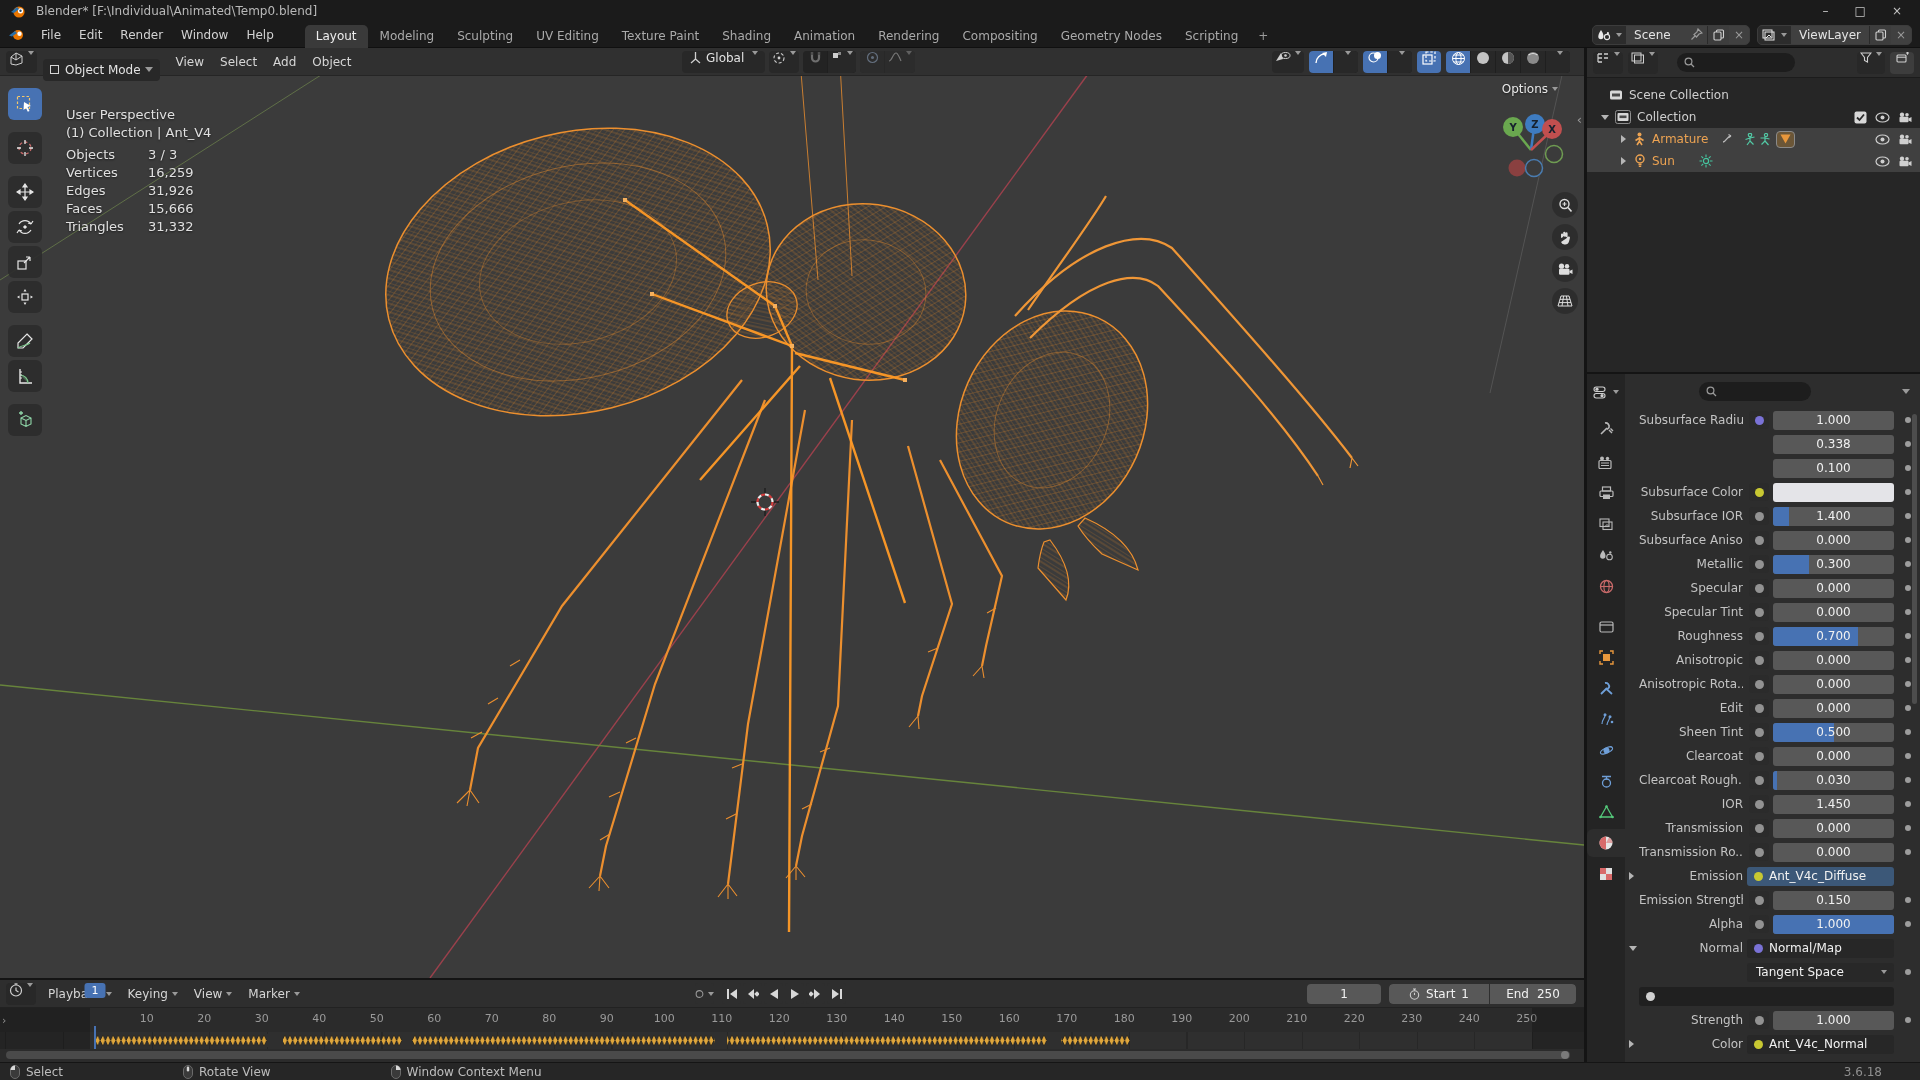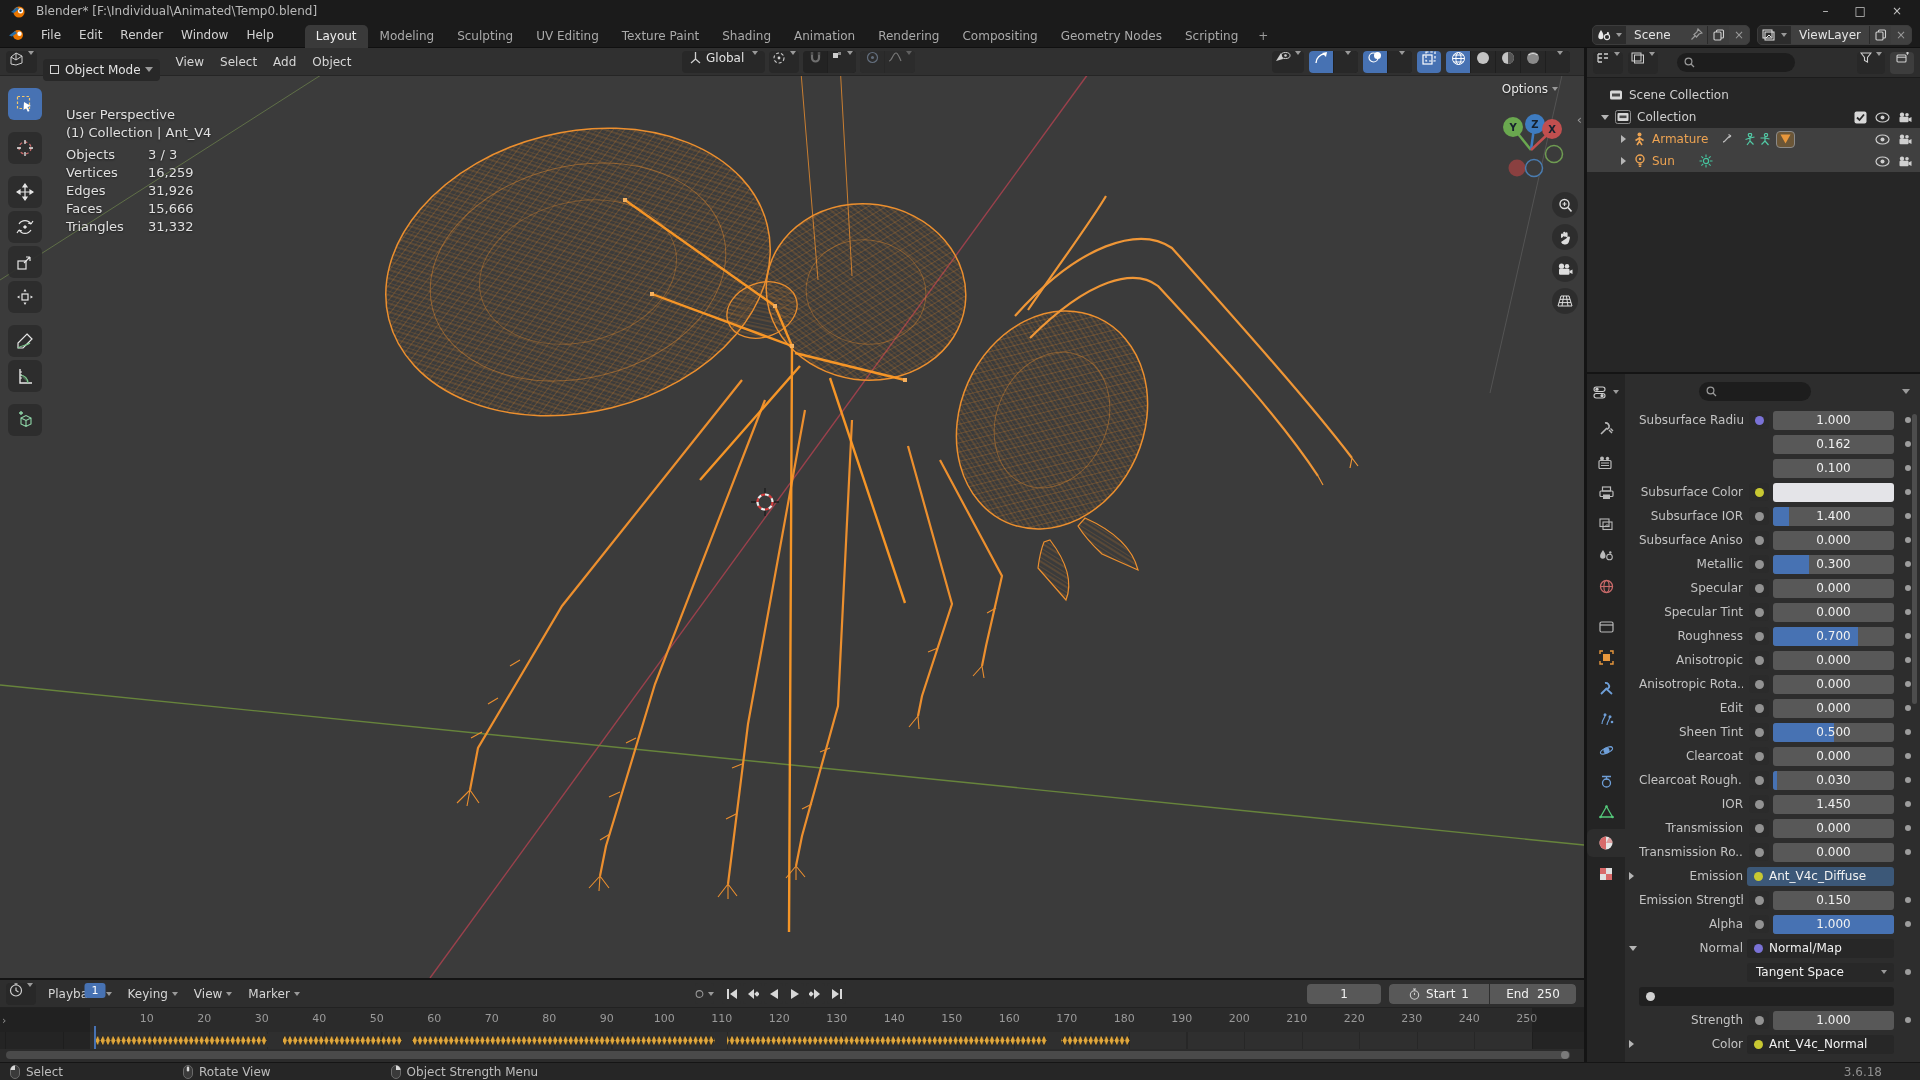--- a/index.html
+++ b/index.html
@@ -1017,21 +1017,21 @@
           </div>
             <div class="prow ghost">
             <span class="exp"></span>
             <span class="plabel"></span>
             <span class="socket">
                 <span class="socket-dot"></span>
               </span>
             <div class="pfield">
               <div class="pfill"></div>
 
-              <span class="pvalue">0.162</span>
+              <span class="pvalue">0.338</span>
 
             </div>
             <span class="adot"></span>
           </div>
             <div class="prow ghost">
             <span class="exp"></span>
             <span class="plabel"></span>
             <span class="socket">
                 <span class="socket-dot"></span>
               </span>
@@ -1393,18 +1393,18 @@
           <rect x="0.5" y="0.5" width="9" height="13" rx="4.5" fill="#3a3a3a" stroke="#6a6a6a"></rect>
           <rect x="3.8" y="1.5" width="2.4" height="5" rx="1.2" fill="#d8d8d8"></rect>
         </svg>
       <span>Rotate View</span>
     </div>
     <div class="hint">
       <svg width="10" height="14" viewBox="0 0 10 14">
           <rect x="0.5" y="0.5" width="9" height="13" rx="4.5" fill="#3a3a3a" stroke="#6a6a6a"></rect>
           <path d="M9.5 5 A4.5 4.5 0 0 0 5 0.5 V5 Z" fill="#d8d8d8"></path>
         </svg>
-      <span>Object Strength Menu</span>
+      <span>Window Context Menu</span>
     </div>
     <span id="sb-version">3.6.18</span>
   </div>
 
 </div>
 
 </body></html>

